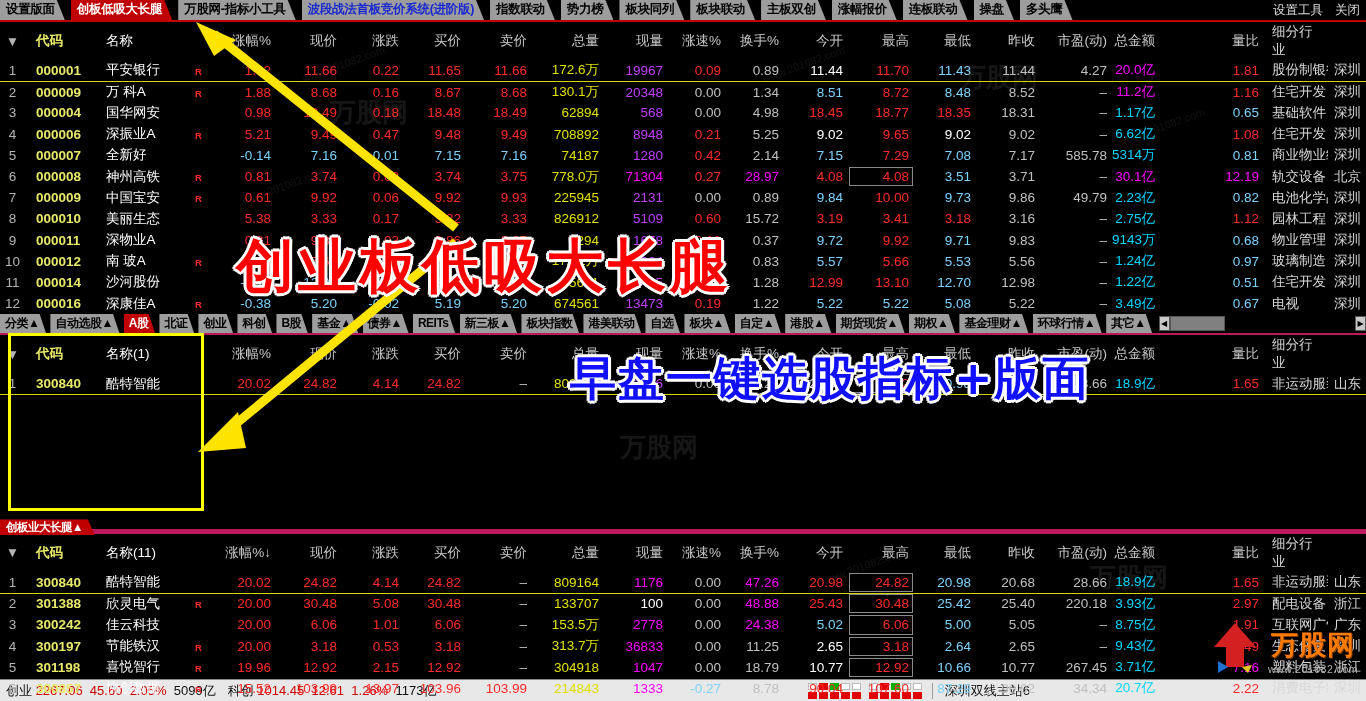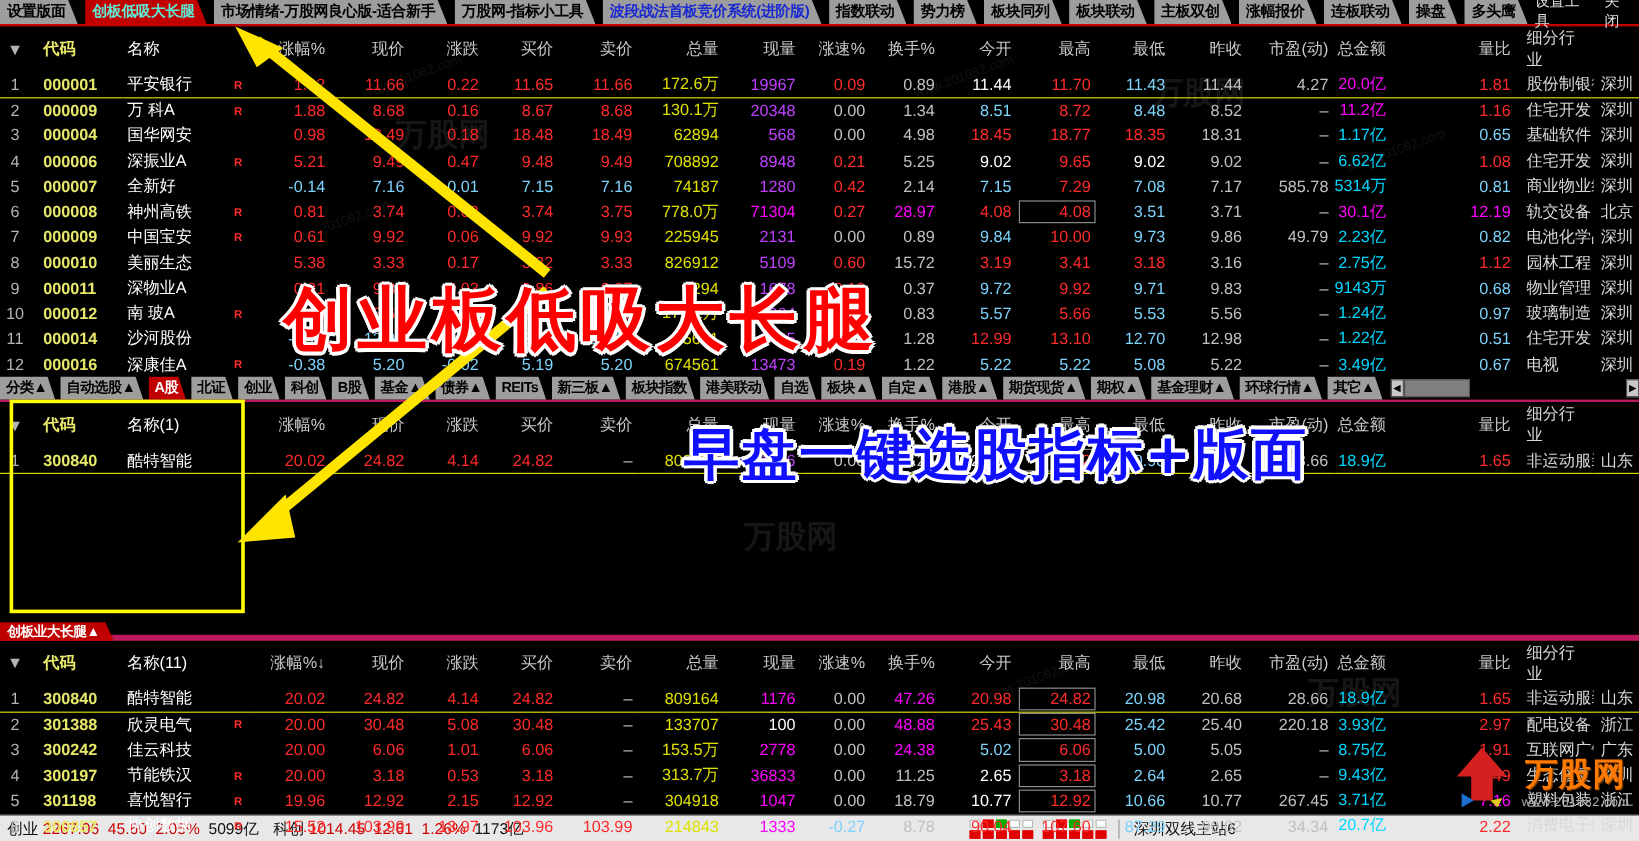--- a/index.html
+++ b/index.html
@@ -16,21 +16,21 @@
     height:22px; background:#000; display:flex; align-items:stretch;
     position:relative; border-bottom:2px solid #c00000;
   }
   .tab{
     position:relative; display:flex; align-items:flex-end; justify-content:center;
     background:#9d9d9d; color:#000; font-size:12.5px; font-weight:bold;
     padding:0 10px 0 6px; margin-right:6px; white-space:nowrap;
     clip-path:polygon(0 0, calc(100% - 8px) 0, 100% 100%, 0 100%);
     line-height:22px; letter-spacing:-0.3px;
   }
-  .tab.red{ background:#c00000; color:#5eead4; }
+  .tab.red{ background:#c00000; color:#ffffff; }
   .tab.blue{ color:#1a2ad0; }
   .tab-spacer{ flex:1; }
   .tab-tools{
     display:flex; align-items:center; gap:12px; color:#dcdcdc; font-size:12.5px;
     padding-right:6px; background:#000;
   }
   .tab-tools span{ cursor:default; }
 
   
   .qt{ width:100%; border-collapse:collapse; table-layout:fixed; font-size:13.5px; }
@@ -172,23 +172,20 @@
 </style>
 </head>
 <body>
 
 <div class="tabstrip" id="topTabs">
   <div class="tab">
       <span>设置版面</span>
     </div>
     <div class="tab red">
       <span>创板低吸大长腿</span>
-    </div>
-    <div class="tab">
-      <span>市场情绪-万股网良心版-适合新手</span>
     </div>
     <div class="tab">
       <span>万股网-指标小工具</span>
     </div>
     <div class="tab blue">
       <span>波段战法首板竞价系统(进阶版)</span>
     </div>
     <div class="tab">
       <span>指数联动</span>
     </div>

